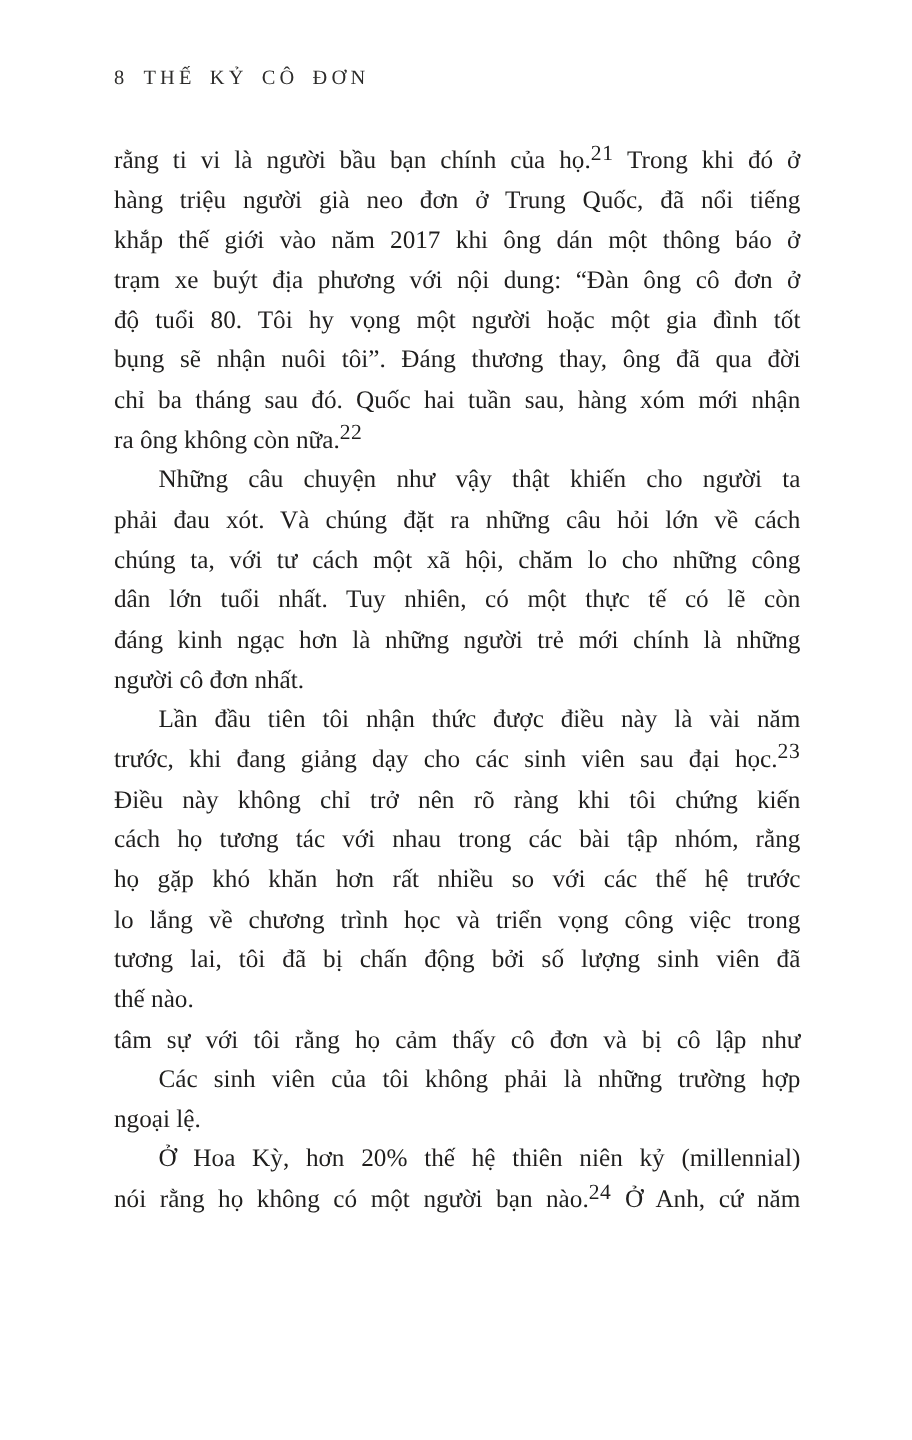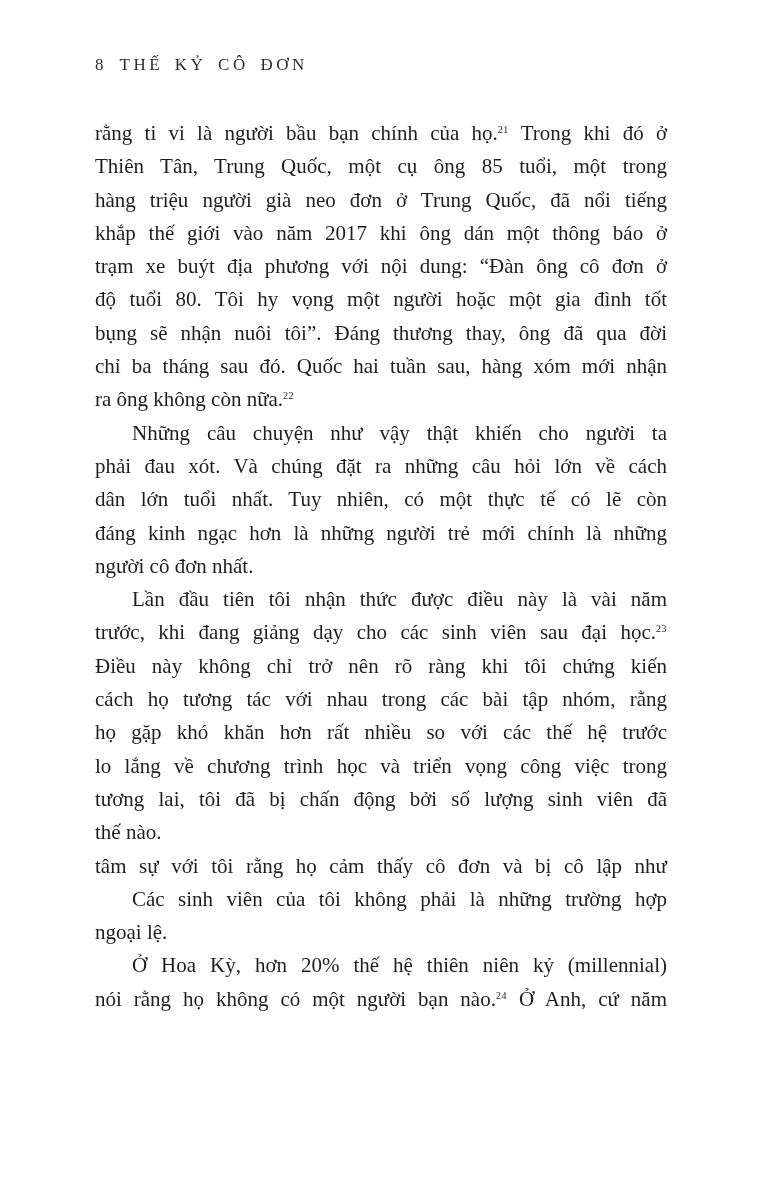--- a/index.html
+++ b/index.html
@@ -44,48 +44,48 @@
     text-align-last: left;
     white-space: normal;
   }
   .line.just {
     text-align-last: justify;
   }
   .line.indent {
     padding-left: 37px;
   }
   sup {
-    font-size: 10px;
+    font-size: 18px;
     line-height: 0;
     vertical-align: 7px;
     letter-spacing: 0.5px;
   }
 </style>
 </head>
 <body>
 
 <div class="page">
   <div class="running-head">
     <span class="num">8</span><span class="title">THẾ KỶ CÔ ĐƠN</span>
   </div>
   <div class="page-body">
       <div class="para">
         <div class="line just">rằng ti vi là người bầu bạn chính của họ.<sup>21</sup> Trong khi đó ở</div>
-        <div class="line just">Thiên Tân, Trung Quốc, một cụ ông 85 tuổi, một trong</div>
         <div class="line just">hàng triệu người già neo đơn ở Trung Quốc, đã nổi tiếng</div>
         <div class="line just">khắp thế giới vào năm 2017 khi ông dán một thông báo ở</div>
         <div class="line just">trạm xe buýt địa phương với nội dung: “Đàn ông cô đơn ở</div>
         <div class="line just">độ tuổi 80. Tôi hy vọng một người hoặc một gia đình tốt</div>
         <div class="line just">bụng sẽ nhận nuôi tôi”. Đáng thương thay, ông đã qua đời</div>
         <div class="line just">chỉ ba tháng sau đó. Quốc hai tuần sau, hàng xóm mới nhận</div>
         <div class="line">ra ông không còn nữa.<sup>22</sup></div>
       </div>
       <div class="para">
         <div class="line just indent">Những câu chuyện như vậy thật khiến cho người ta</div>
         <div class="line just">phải đau xót. Và chúng đặt ra những câu hỏi lớn về cách</div>
+        <div class="line just">chúng ta, với tư cách một xã hội, chăm lo cho những công</div>
         <div class="line just">dân lớn tuổi nhất. Tuy nhiên, có một thực tế có lẽ còn</div>
         <div class="line just">đáng kinh ngạc hơn là những người trẻ mới chính là những</div>
         <div class="line">người cô đơn nhất.</div>
       </div>
       <div class="para">
         <div class="line just indent">Lần đầu tiên tôi nhận thức được điều này là vài năm</div>
         <div class="line just">trước, khi đang giảng dạy cho các sinh viên sau đại học.<sup>23</sup></div>
         <div class="line just">Điều này không chỉ trở nên rõ ràng khi tôi chứng kiến</div>
         <div class="line just">cách họ tương tác với nhau trong các bài tập nhóm, rằng</div>
         <div class="line just">họ gặp khó khăn hơn rất nhiều so với các thế hệ trước</div>

